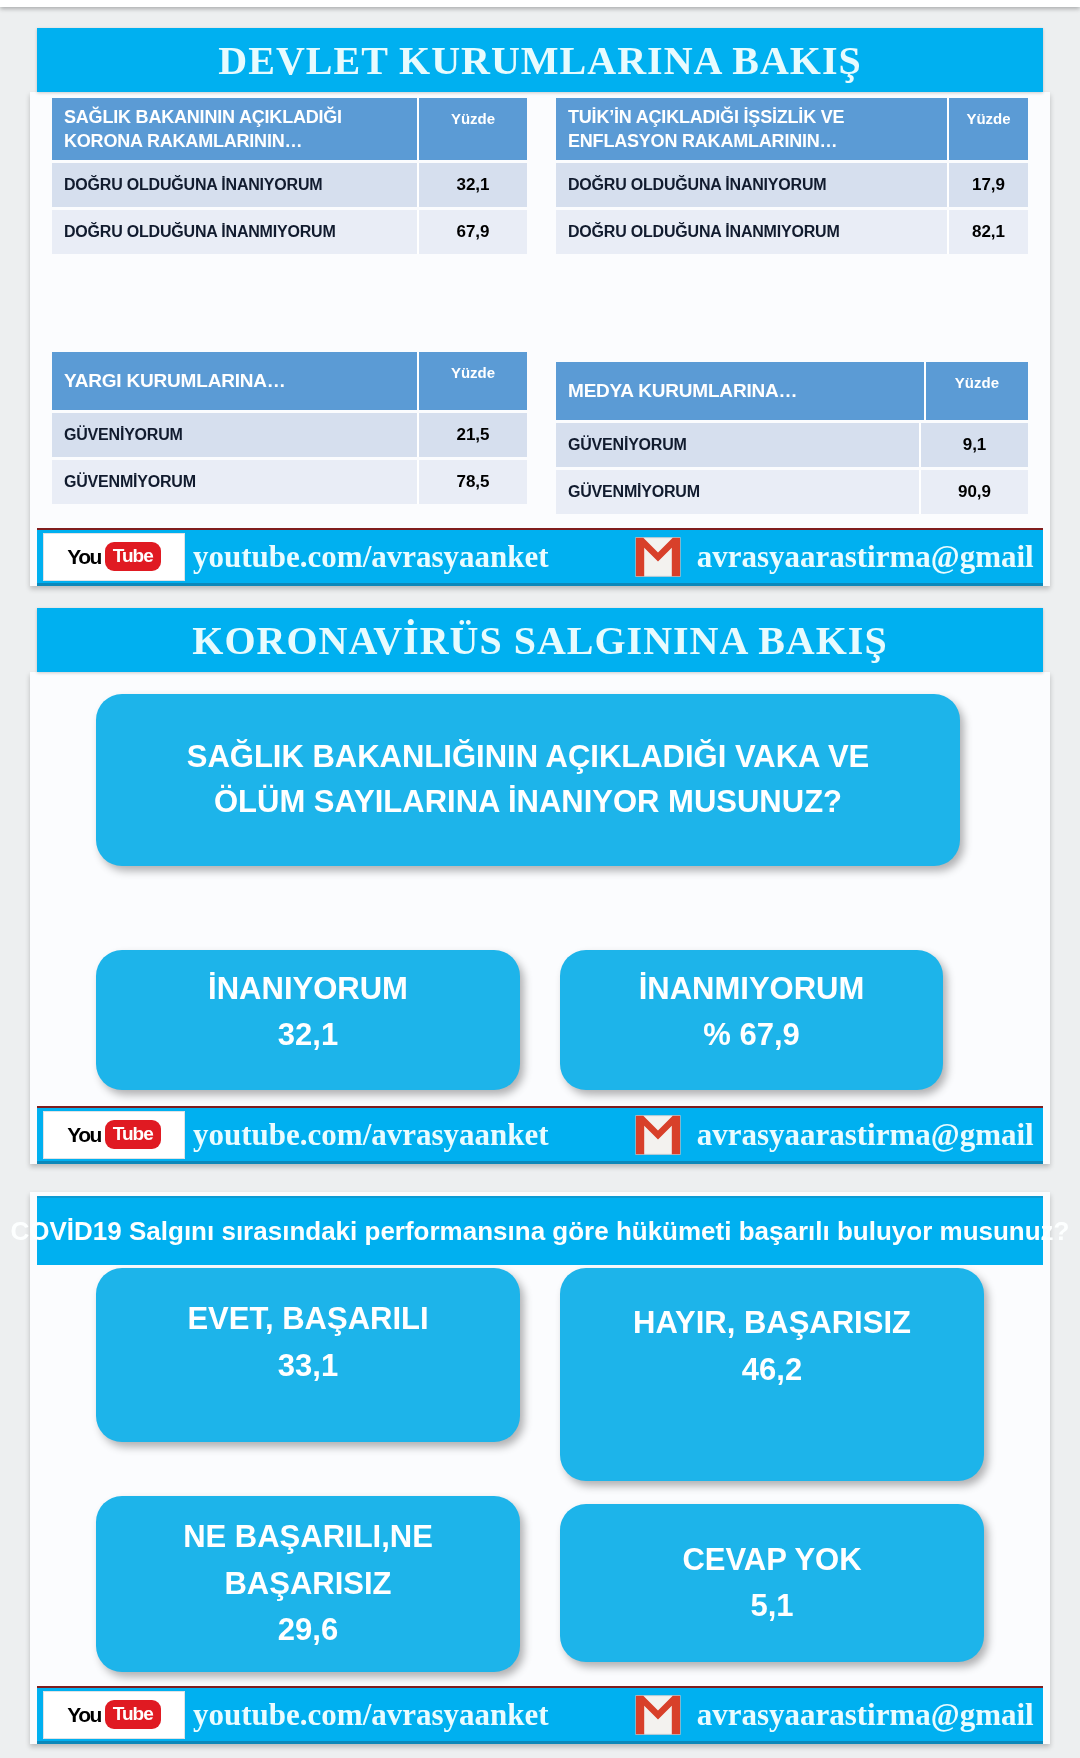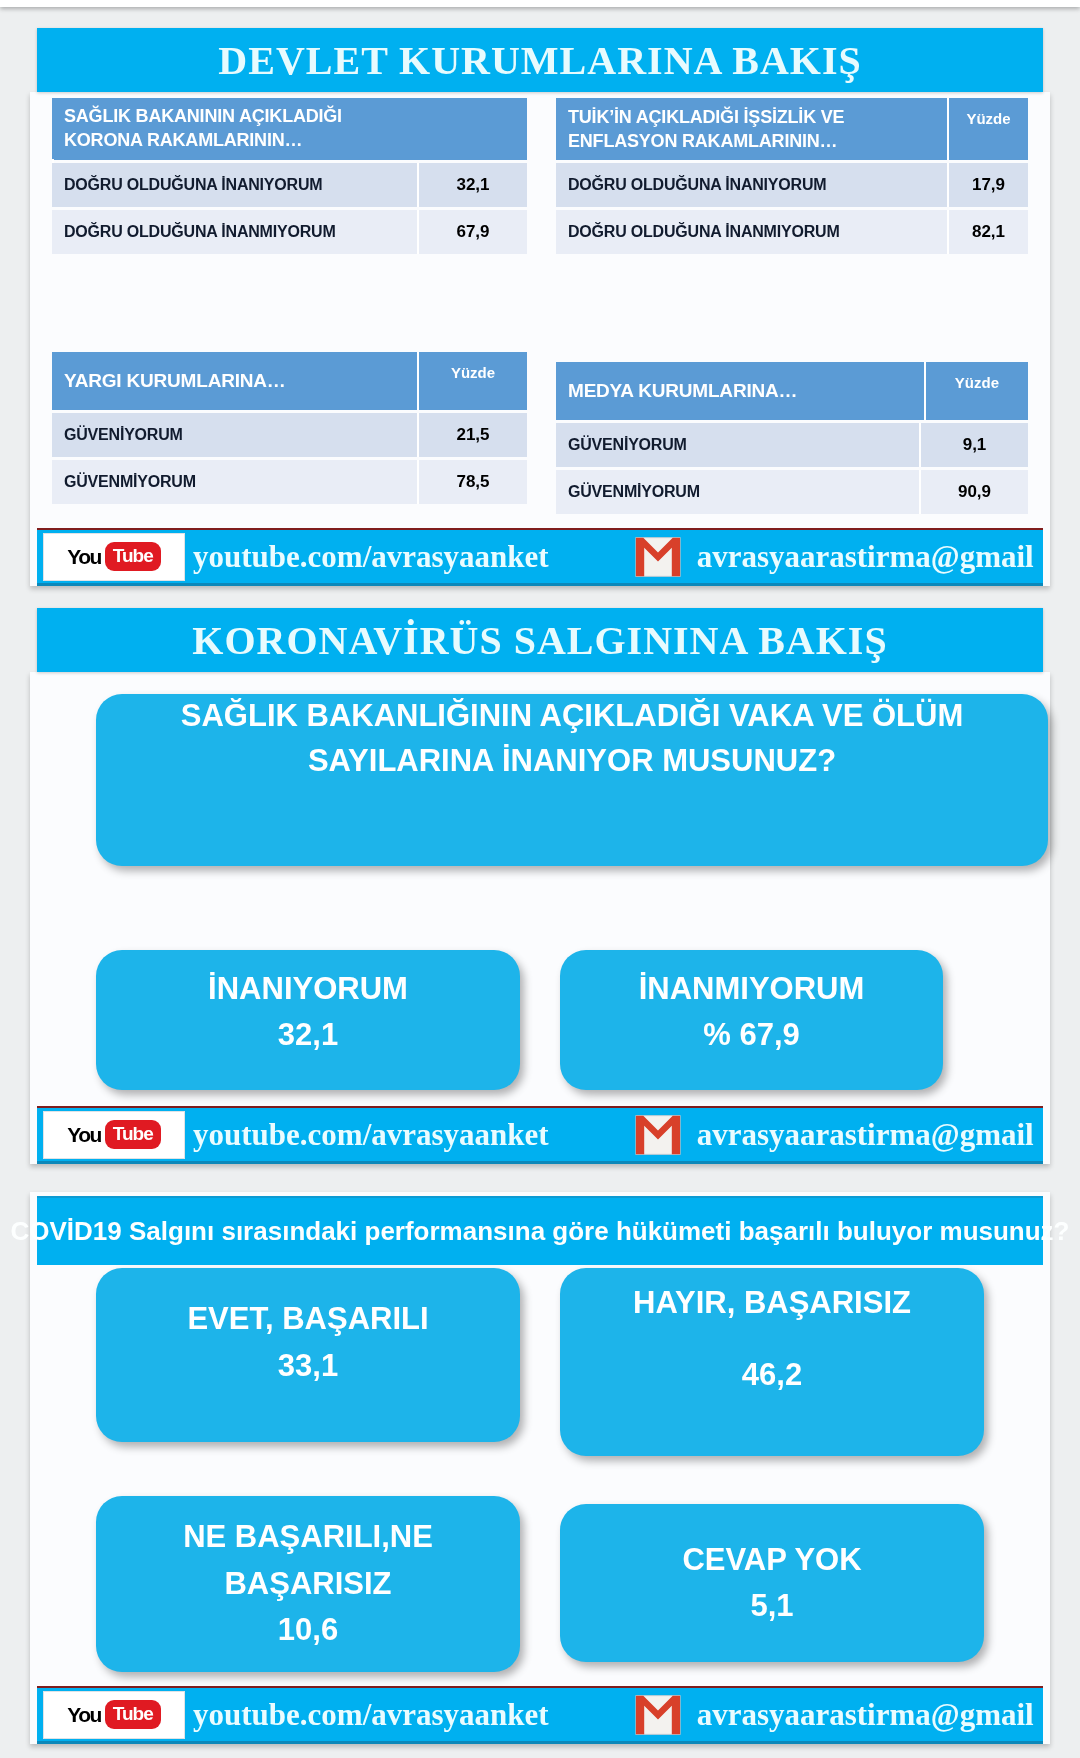--- a/index.html
+++ b/index.html
@@ -47,29 +47,29 @@
              color:#eafcff;margin-left:8px;white-space:nowrap;}
   .gmail{width:46px;height:42px;margin-left:86px;flex:none;}
   .banneremail{font-family:"Liberation Serif",serif;font-weight:bold;font-size:31px;
                color:#eafcff;margin-left:16px;white-space:nowrap;}
   #banner1{top:528px;} #banner2{top:1106px;} #banner3{top:1686px;}
 
   .cyanbox{position:absolute;background:#1db4ea;border-radius:26px;z-index:6;
            box-shadow:4px 5px 8px rgba(0,0,0,.3);color:#ffffff;font-weight:bold;
            text-align:center;display:flex;flex-direction:column;align-items:center;
            box-sizing:border-box;}
-  #bigbox{left:96px;top:694px;width:952px;height:172px;justify-content:flex-start;padding:0 46px;}
+  #bigbox{left:96px;top:694px;width:864px;height:172px;justify-content:center;padding:0 46px;}
   #bigbox .q{font-size:31px;line-height:1.45;}
   .ans{font-size:31px;line-height:1.5;}
   #ans-inaniyorum{left:96px;top:950px;width:424px;height:140px;justify-content:center;
                   padding-bottom:16px;font-size:32px;}
   #ans-inanmiyorum{left:560px;top:950px;width:383px;height:140px;justify-content:center;
                    padding-bottom:16px;font-size:32px;}
   #ans-evet{left:96px;top:1268px;width:424px;height:174px;padding-top:28px;font-size:30px;}
-  #ans-hayir{left:560px;top:1268px;width:424px;height:188px;padding-top:12px;font-size:30px;gap:25px;}
+  #ans-hayir{left:560px;top:1268px;width:424px;height:213px;padding-top:32px;font-size:30px;}
   #ans-ne{left:96px;top:1496px;width:424px;height:176px;justify-content:center;
           padding:0 38px;font-size:30px;}
   #ans-cevapyok{left:560px;top:1504px;width:424px;height:158px;justify-content:center;
                 font-size:30px;}
 
   #covidbar{position:absolute;left:37px;top:1196px;width:1006px;height:69px;background:#00b0f0;
             border-top:2px solid #0d9ad2;display:flex;align-items:center;justify-content:center;
             z-index:7;box-sizing:border-box;}
   #covidbar .q{color:#fdffff;font-weight:bold;font-size:26px;white-space:nowrap;}
 </style>
@@ -82,21 +82,21 @@
 
   <div class="sheet" id="sheet1"></div>
   <div class="sheet" id="sheet2"></div>
   <div class="sheet" id="sheet3"></div>
 
   <div class="titlebar" id="titlebar1">
     <div class="t">DEVLET KURUMLARINA BAKIŞ</div>
   </div>
 
   <div class="tbl" style="left:52px;top:98px;width:475px;">
-    <div class="thead" style="height:62px;flex-direction:column;">
+    <div class="thead" style="height:62px;">
       <div class="hl" style="width:365px;box-sizing:border-box;">SAĞLIK BAKANININ AÇIKLADIĞI KORONA RAKAMLARININ…</div>
       <div class="hc" style="width:110px;box-sizing:border-box;">Yüzde</div>
     </div>
     <div class="trow rA" style="height:44px;">
       <div class="lbl" style="width:365px;box-sizing:border-box;">DOĞRU OLDUĞUNA İNANIYORUM</div>
       <div class="val" style="width:110px;box-sizing:border-box;">32,1</div>
     </div>
     <div class="trow rB" style="height:44px;">
       <div class="lbl" style="width:365px;box-sizing:border-box;">DOĞRU OLDUĞUNA İNANMIYORUM</div>
       <div class="val" style="width:110px;box-sizing:border-box;">67,9</div>
@@ -198,21 +198,21 @@
   <div class="cyanbox" id="ans-evet">
     <div class="ans">EVET, BAŞARILI</div>
     <div class="ans">33,1</div>
   </div>
   <div class="cyanbox" id="ans-hayir">
     <div class="ans">HAYIR, BAŞARISIZ</div>
     <div class="ans">46,2</div>
   </div>
   <div class="cyanbox" id="ans-ne">
     <div class="ans">NE BAŞARILI,NE BAŞARISIZ</div>
-    <div class="ans">10,6</div>
+    <div class="ans">29,6</div>
   </div>
   <div class="cyanbox" id="ans-cevapyok">
     <div class="ans">CEVAP YOK</div>
     <div class="ans">5,1</div>
   </div>
 
   <div class="banner" id="banner3">
     <div class="ytbox">
       <span class="ytyou">You</span>
       <span class="yttube">Tube</span>

